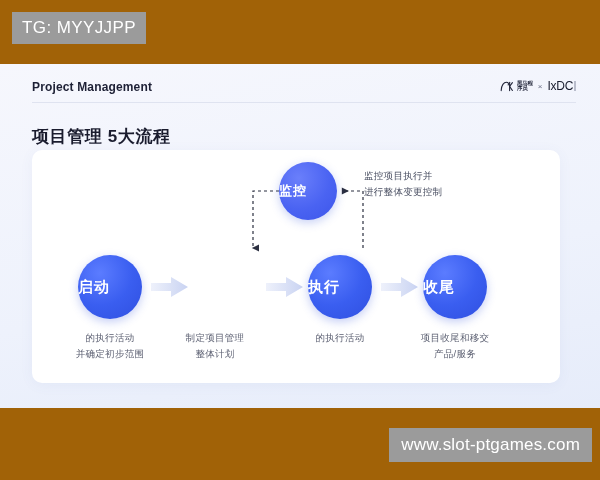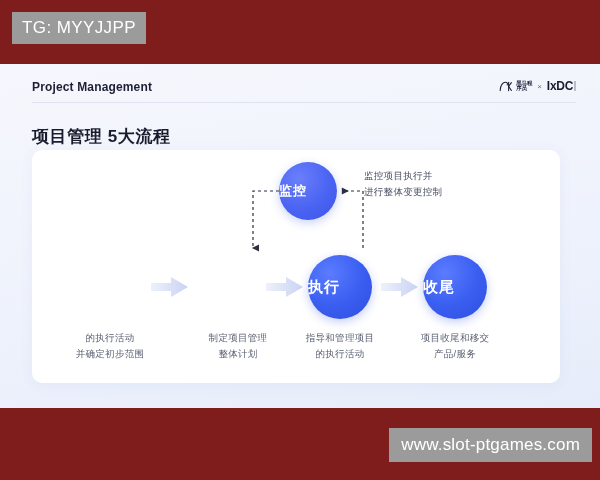--- a/index.html
+++ b/index.html
@@ -9,21 +9,21 @@
     height: 480px;
     background: #ffffff;
     font-family: "Liberation Sans", "DejaVu Sans", sans-serif;
     overflow: hidden;
   }
 
   #stage {
     position: relative;
     width: 600px;
     height: 480px;
-    background: #7f1d1d;
+    background: #a16207;
   }
 
   
   .tg-badge {
     position: absolute;
     left: 12px;
     top: 12px;
     background: #9b9b9b;
     color: #ffffff;
     font-size: 17px;
@@ -98,21 +98,21 @@
     flex-direction: column;
     align-items: flex-start;
   }
   .logo-x {
     font-size: 8px;
     color: #6b7085;
     padding: 0 1px;
   }
   .logo-ixdc {
     font-size: 12px;
-    font-weight: bold;
+    font-weight: normal;
     color: #181c2e;
     letter-spacing: -0.3px;
   }
   .logo-bar {
     display: inline-block;
     width: 2px;
     height: 10px;
     background: #b9bdcc;
     margin-left: 1px;
     vertical-align: -1px;
@@ -217,21 +217,21 @@
     position: absolute;
     top: 180px;
     width: 140px;
     text-align: center;
     font-size: 9.5px;
     line-height: 16px;
     color: #5c6072;
     letter-spacing: 0.3px;
   }
   .cap1 { left: 8px; }
-  .cap2 { left: 136px; }
+  .cap2 { left: 113px; }
   .cap3 { left: 238px; }
   .cap4 { left: 353px; }
 
   
   .monitor-note {
     position: absolute;
     left: 332px;
     top: 18px;
     width: 160px;
     font-size: 9.5px;
@@ -309,37 +309,39 @@
 
         <div class="node node-monitor">
           <span>监控</span>
         </div>
 
         <div class="monitor-note">
           <div>监控项目执行并</div>
           <div>进行整体变更控制</div>
         </div>
 
+        <div class="node node-main n1">
+          <span>启动</span>
+        </div>
         <div class="node node-main n3">
           <span>执行</span>
         </div>
         <div class="node node-main n4">
           <span>收尾</span>
         </div>
 
         <div class="caption cap1">
           <div>的执行活动</div>
           <div>并确定初步范围</div>
         </div>
         <div class="caption cap2">
           <div>制定项目管理</div>
           <div>整体计划</div>
         </div>
         <div class="caption cap3">
-          <div>指导和管理项目</div>
           <div>的执行活动</div>
         </div>
         <div class="caption cap4">
           <div>项目收尾和移交</div>
           <div>产品/服务</div>
         </div>
 
       </div>
     </div>
 

